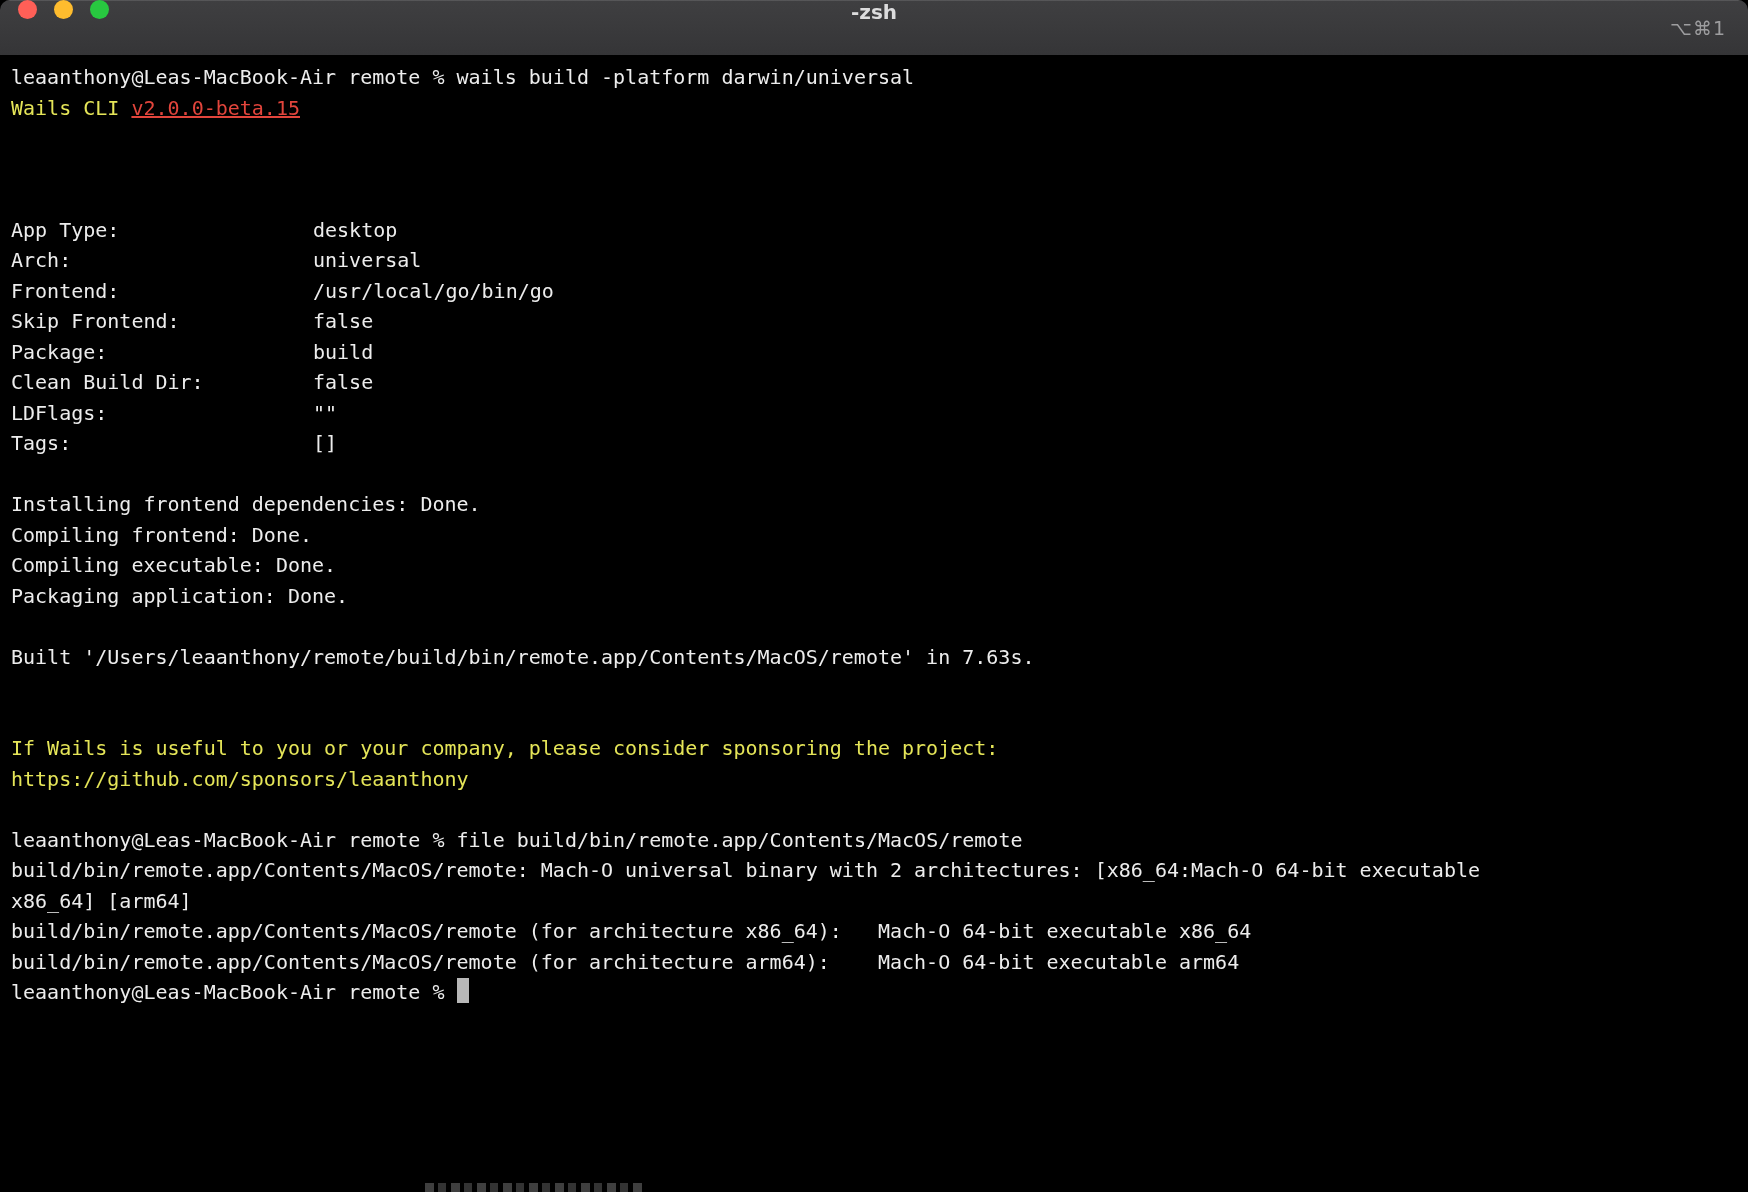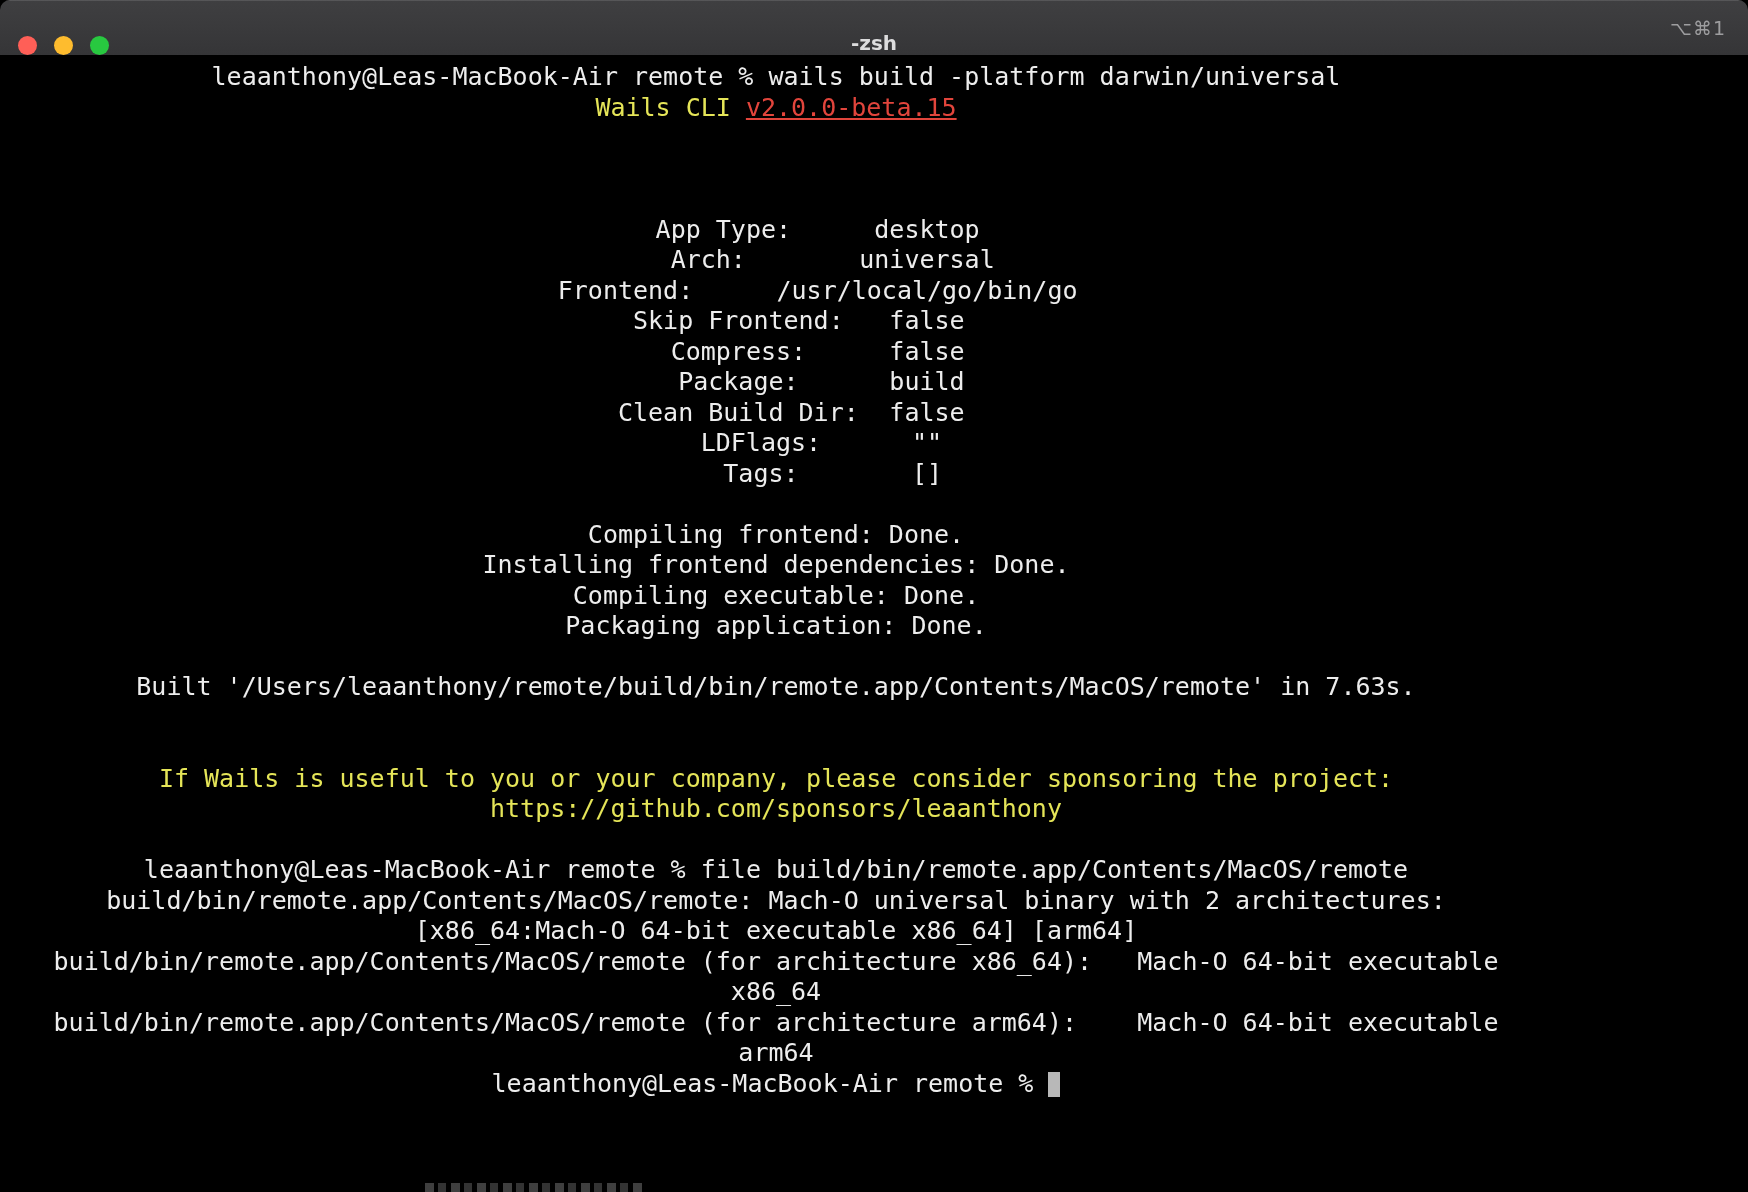--- a/index.html
+++ b/index.html
@@ -16,21 +16,21 @@
     background: #000000;
     font-family: "DejaVu Sans Mono", monospace;
   }
   
   .titlebar {
     height: 55px;
     background: linear-gradient(#3f3f41, #353537);
     border-bottom: 1px solid #000;
     box-shadow: inset 0 1px 0 rgba(255,255,255,0.12);
     display: flex;
-    align-items: flex-end;
+    align-items: flex-start;
     position: relative;
   }
   .lights {
     display: flex;
     gap: 17px;
     margin-left: 18px;
   }
   .light {
     width: 19px;
     height: 19px;
@@ -61,25 +61,24 @@
     font-size: 19px;
     color: #9d9d9f;
     letter-spacing: 1px;
   }
   
   .terminal {
     background: #000000;
     padding: 6px 27px 0 11px;
     height: calc(1192px - 56px - 6px);
     box-sizing: border-box;
-    font-size: 25px;
+    font-size: 20px;
     line-height: 30.5px;
     color: #ededed;
     cursor: text;
-    text-align: center;
   }
   .line {
     white-space: pre-wrap;
     word-break: normal;
     overflow-wrap: break-word;
     max-width: 1530px;
     min-height: 30.5px;
   }
   .blank { height: 30.5px; }
   .yellow { color: #e5e558; }
@@ -131,30 +130,29 @@
     <div class="line"><span class="yellow">Wails CLI </span><span class="red">v2.0.0-beta.15</span></div>
 
     <div class="blank"></div>
     <div class="blank"></div>
     <div class="blank"></div>
 
     <div class="line"><span class="kv-label">App Type:</span><span>desktop</span></div>
     <div class="line"><span class="kv-label">Arch:</span><span>universal</span></div>
     <div class="line"><span class="kv-label">Frontend:</span><span>/usr/local/go/bin/go</span></div>
     <div class="line"><span class="kv-label">Skip Frontend:</span><span>false</span></div>
-    <div class="line"><span class="kv-label">Compress:</span><span>false</span></div>
     <div class="line"><span class="kv-label">Package:</span><span>build</span></div>
     <div class="line"><span class="kv-label">Clean Build Dir:</span><span>false</span></div>
     <div class="line"><span class="kv-label">LDFlags:</span><span>""</span></div>
     <div class="line"><span class="kv-label">Tags:</span><span>[]</span></div>
 
     <div class="blank"></div>
 
+    <div class="line">Installing frontend dependencies: Done.</div>
     <div class="line">Compiling frontend: Done.</div>
-    <div class="line">Installing frontend dependencies: Done.</div>
     <div class="line">Compiling executable: Done.</div>
     <div class="line">Packaging application: Done.</div>
 
     <div class="blank"></div>
 
     <div class="line">Built '/Users/leaanthony/remote/build/bin/remote.app/Contents/MacOS/remote' in 7.63s.</div>
 
     <div class="blank"></div>
     <div class="blank"></div>
 

